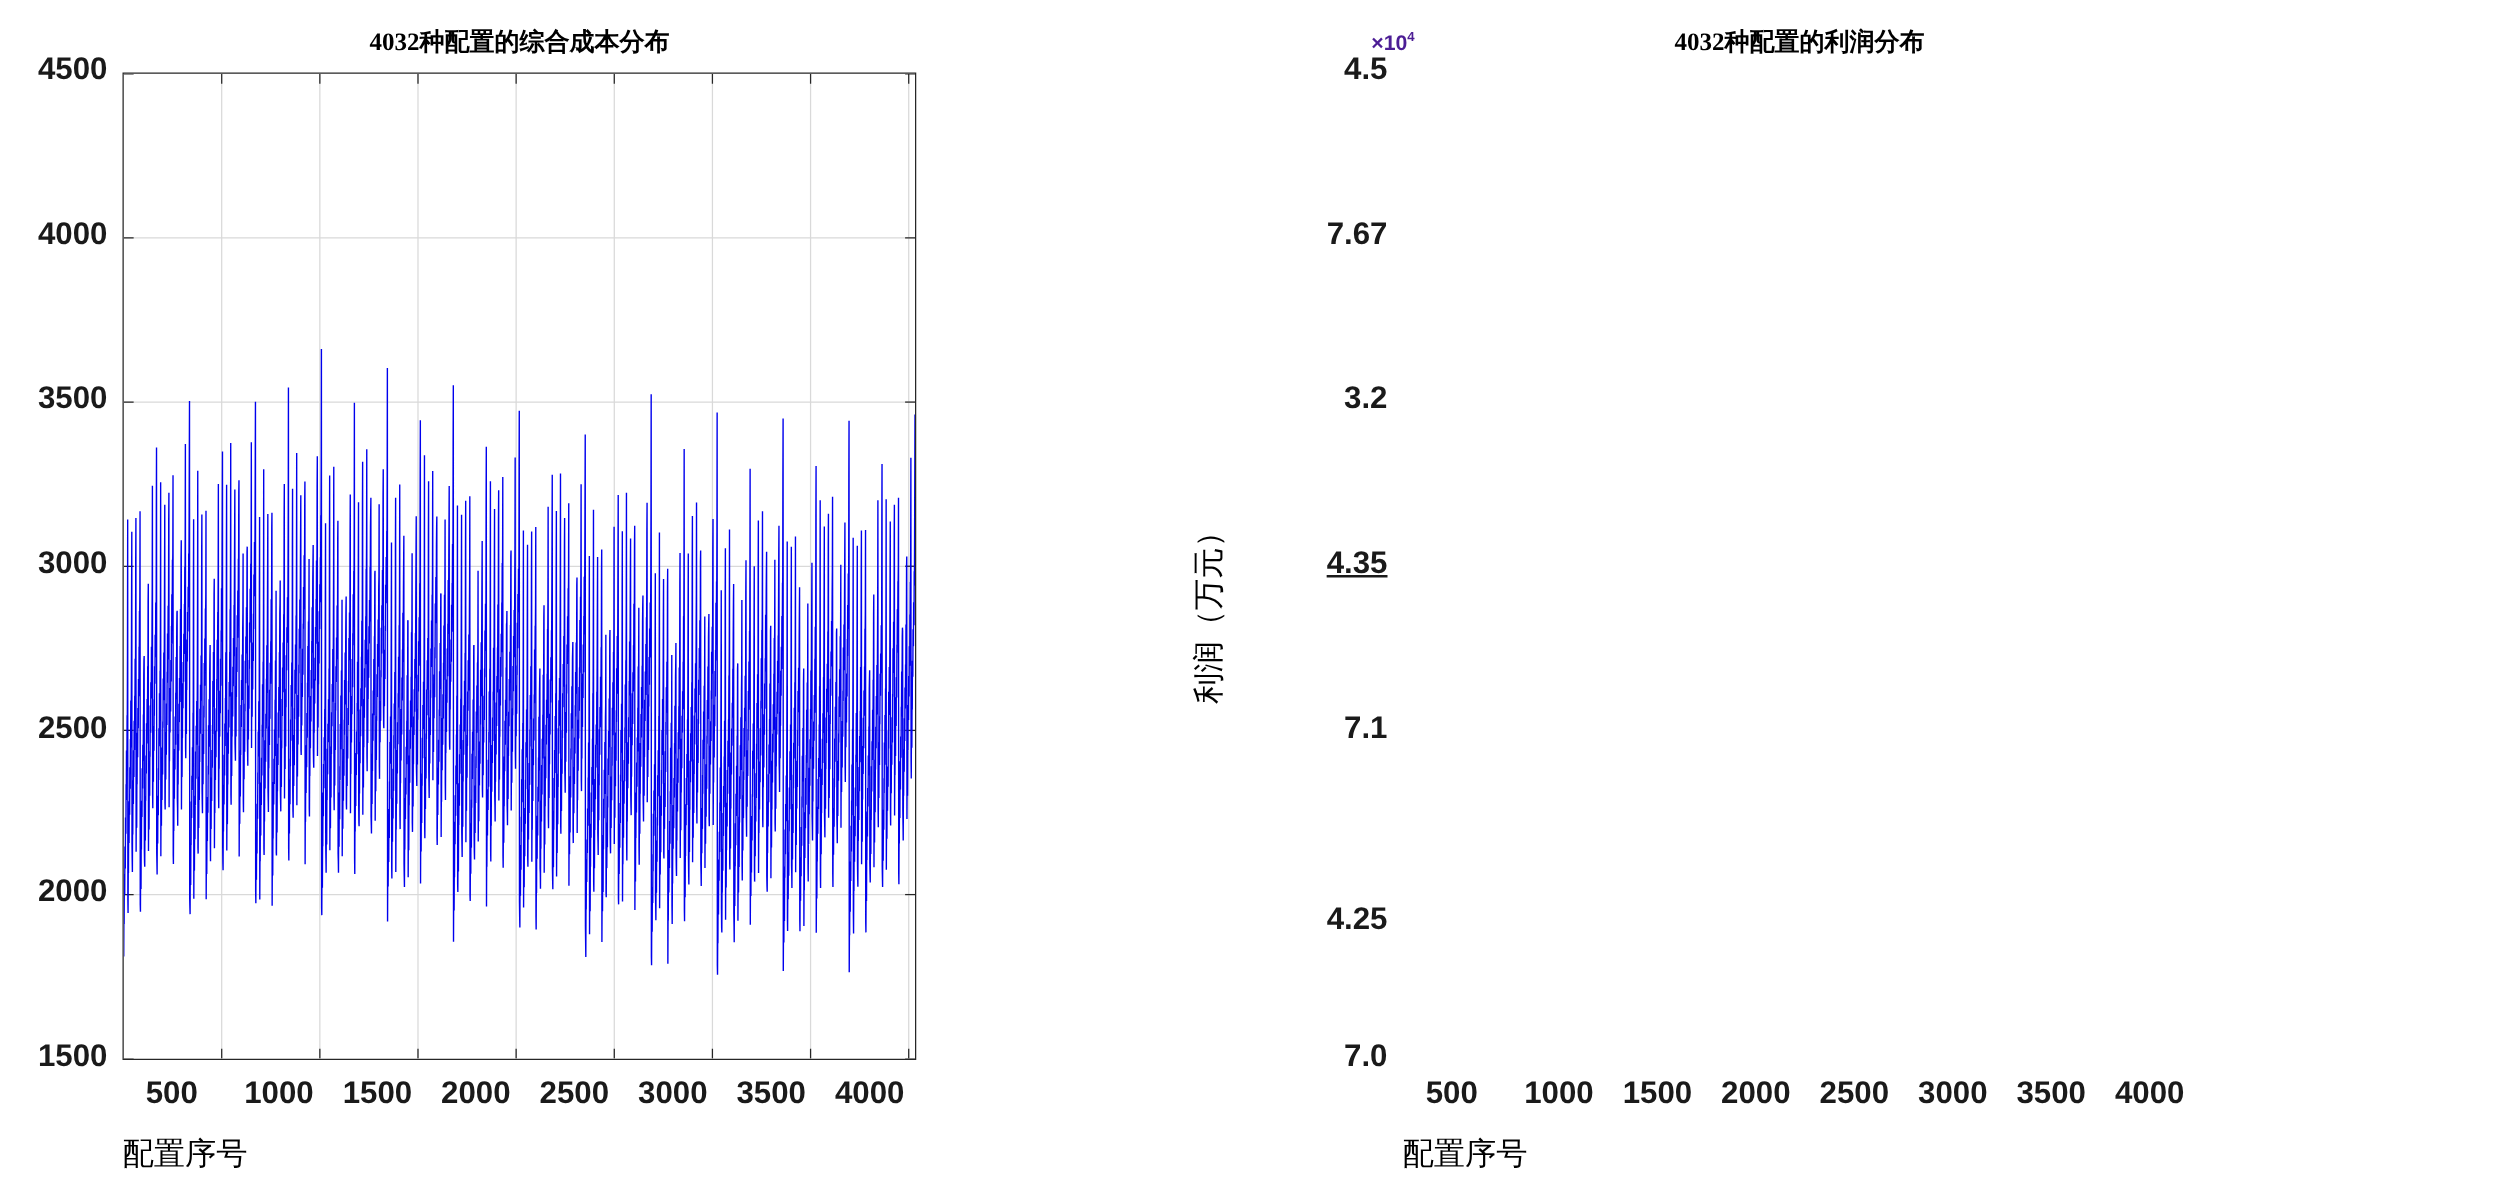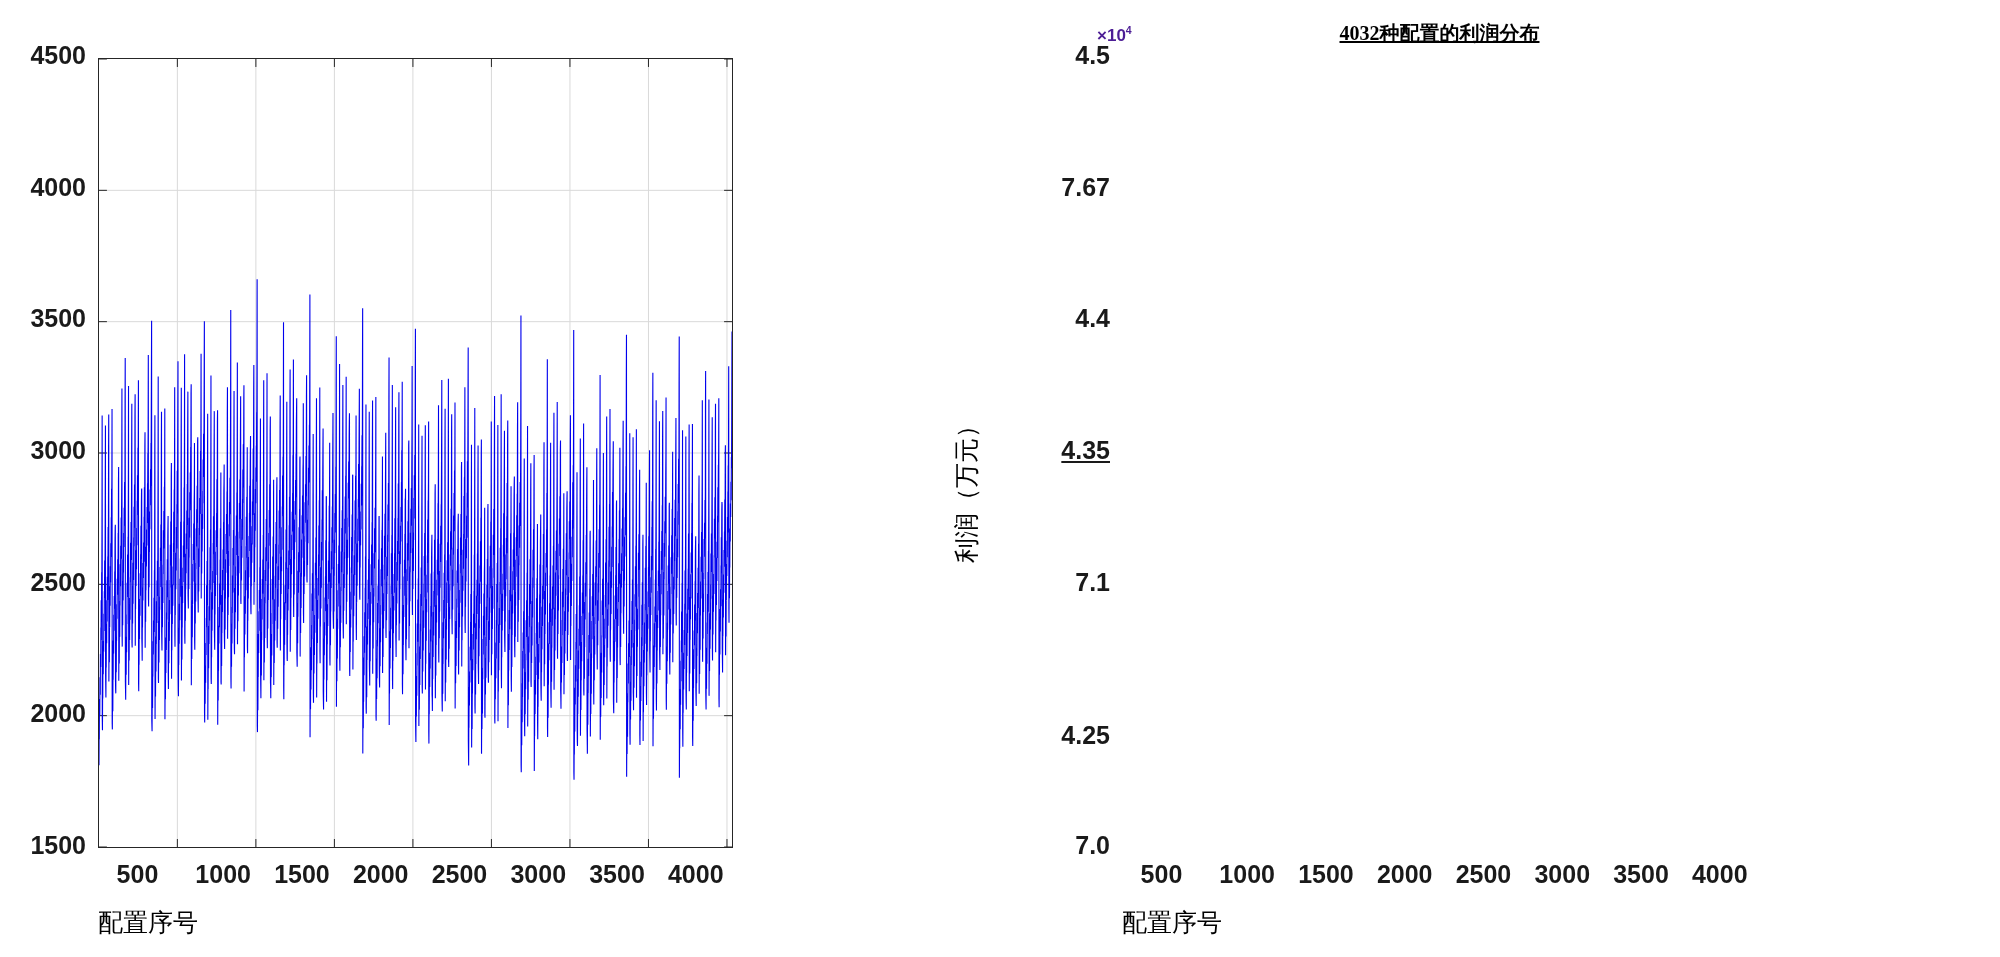--- a/index.html
+++ b/index.html
@@ -74,20 +74,21 @@
   }
   .expolabel sup{font-size:0.62em;vertical-align:super;font-weight:bold;}
 </style>
 </head>
 <body>
 
 <div id="figure">
 
   <div class="panel" id="panel-left">
 
+    <div class="title" id="title-left" style="left: 98px; width: 635px; top: 20px;">4032种配置的综合成本分布</div>
 
     <div class="plotbox" id="box-left" style="left: 98px; top: 58px; width: 635px; height: 790px;">
       <svg class="plotsvg" id="svg-left" viewBox="0 0 640 790" preserveAspectRatio="none">
           <line x1="0" x2="640" y1="658.3333333333334" y2="658.3333333333334" stroke="#d9d9d9" stroke-width="1" vector-effect="non-scaling-stroke"></line>
           <line x1="0" x2="640" y1="526.6666666666667" y2="526.6666666666667" stroke="#d9d9d9" stroke-width="1" vector-effect="non-scaling-stroke"></line>
           <line x1="0" x2="640" y1="395" y2="395" stroke="#d9d9d9" stroke-width="1" vector-effect="non-scaling-stroke"></line>
           <line x1="0" x2="640" y1="263.33333333333337" y2="263.33333333333337" stroke="#d9d9d9" stroke-width="1" vector-effect="non-scaling-stroke"></line>
           <line x1="0" x2="640" y1="131.66666666666663" y2="131.66666666666663" stroke="#d9d9d9" stroke-width="1" vector-effect="non-scaling-stroke"></line>
           <line x1="79.22599851153561" x2="79.22599851153561" y1="0" y2="790" stroke="#d9d9d9" stroke-width="1" vector-effect="non-scaling-stroke"></line>
           <line x1="158.61076655916645" x2="158.61076655916645" y1="0" y2="790" stroke="#d9d9d9" stroke-width="1" vector-effect="non-scaling-stroke"></line>
@@ -150,30 +151,30 @@
         <div class="xtick" style="left: 589.194px; width: 120px; top: 860px;">3500</div>
         <div class="xtick" style="left: 667.959px; width: 120px; top: 860px;">4000</div>
       </div>
 
     <div class="axlabel xlab" id="xlabel-left" style="left: 98px; width: 635px; top: 906px;">配置序号</div>
 
   </div>
 
   <div class="panel" id="panel-right">
 
-    <div class="title" id="title-right" style="left: 122px; width: 635px; top: 20px; text-decoration: underline;">4032种配置的利润分布</div>
+    <div class="title" id="title-right" style="left: 122px; width: 635px; top: 20px;">4032种配置的利润分布</div>
 
     <div class="expolabel" id="expo-right" style="left: 97px; top: 24px;">
       <span>×10</span><sup>4</sup>
     </div>
 
     <div id="yticks-right">
         <div class="ytick" style="left: -18px; width: 128px; top: 41px;">4.5</div>
         <div class="ytick" style="left: -18px; width: 128px; top: 172.667px;">7.67</div>
-        <div class="ytick" style="left: -18px; width: 128px; top: 304.333px;">4.4</div>
+        <div class="ytick" style="left: -18px; width: 128px; top: 304.333px;">3.2</div>
         <div class="ytick" style="left: -18px; width: 128px; top: 436px; text-decoration: underline;">4.35</div>
         <div class="ytick" style="left: -18px; width: 128px; top: 567.667px;">7.1</div>
         <div class="ytick" style="left: -18px; width: 128px; top: 721px; text-align: right;">4.25</div>
         <div class="ytick" style="left: -18px; width: 128px; top: 831px;">7.0</div>
       </div>
     <div id="xticks-right">
         <div class="xtick" style="left: 140.607px; width: 120px; top: 860px;">500</div>
         <div class="xtick" style="left: 219.372px; width: 120px; top: 860px;">1000</div>
         <div class="xtick" style="left: 298.136px; width: 120px; top: 860px;">1500</div>
         <div class="xtick" style="left: 376.901px; width: 120px; top: 860px;">2000</div>

